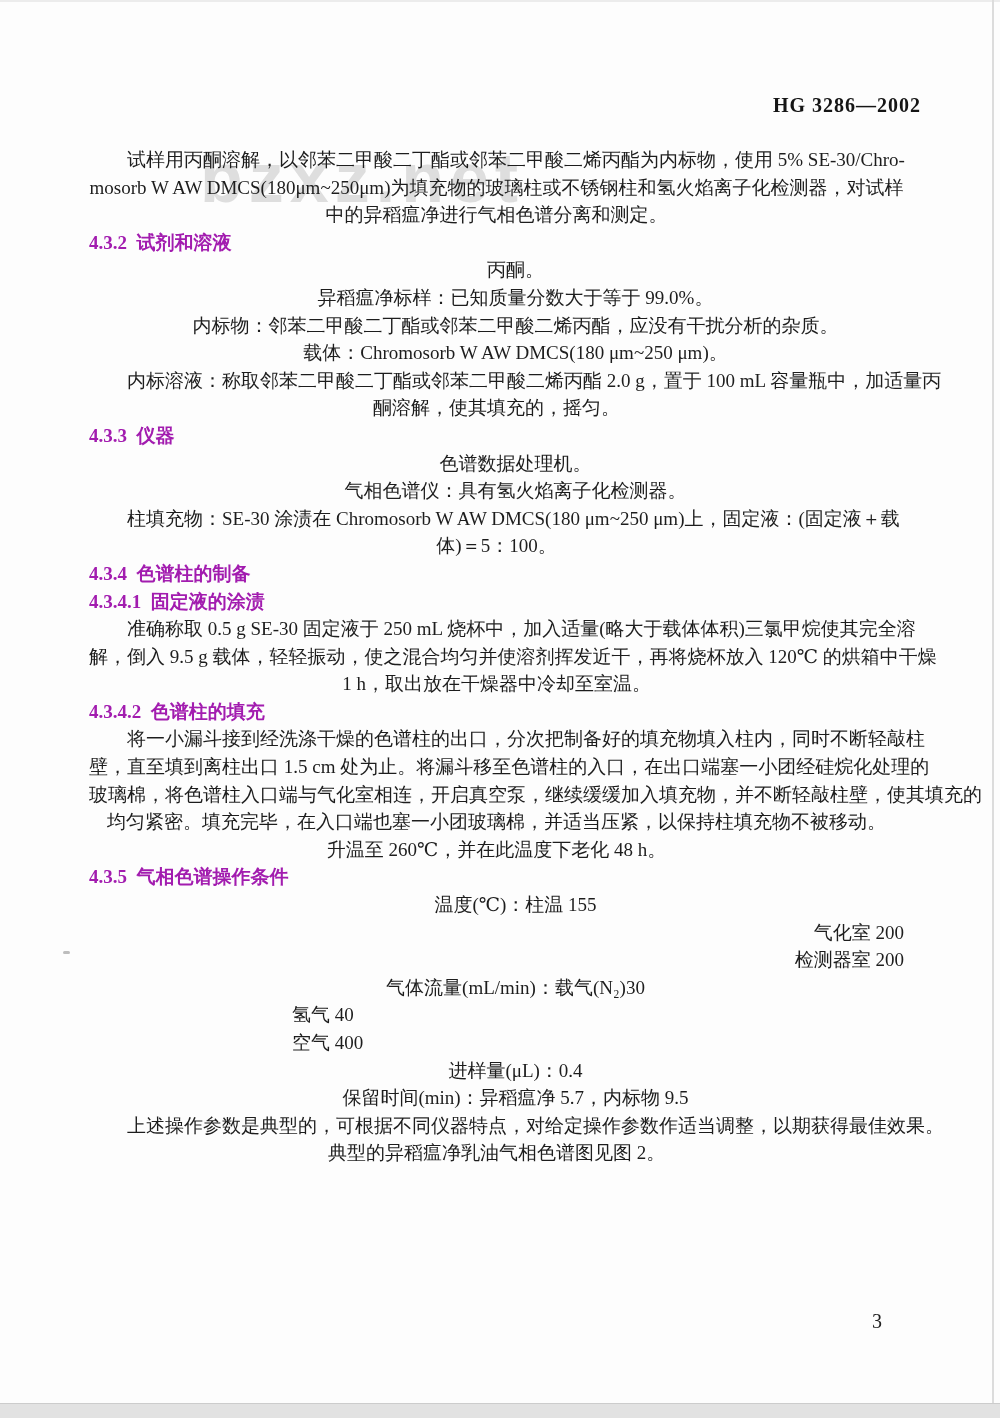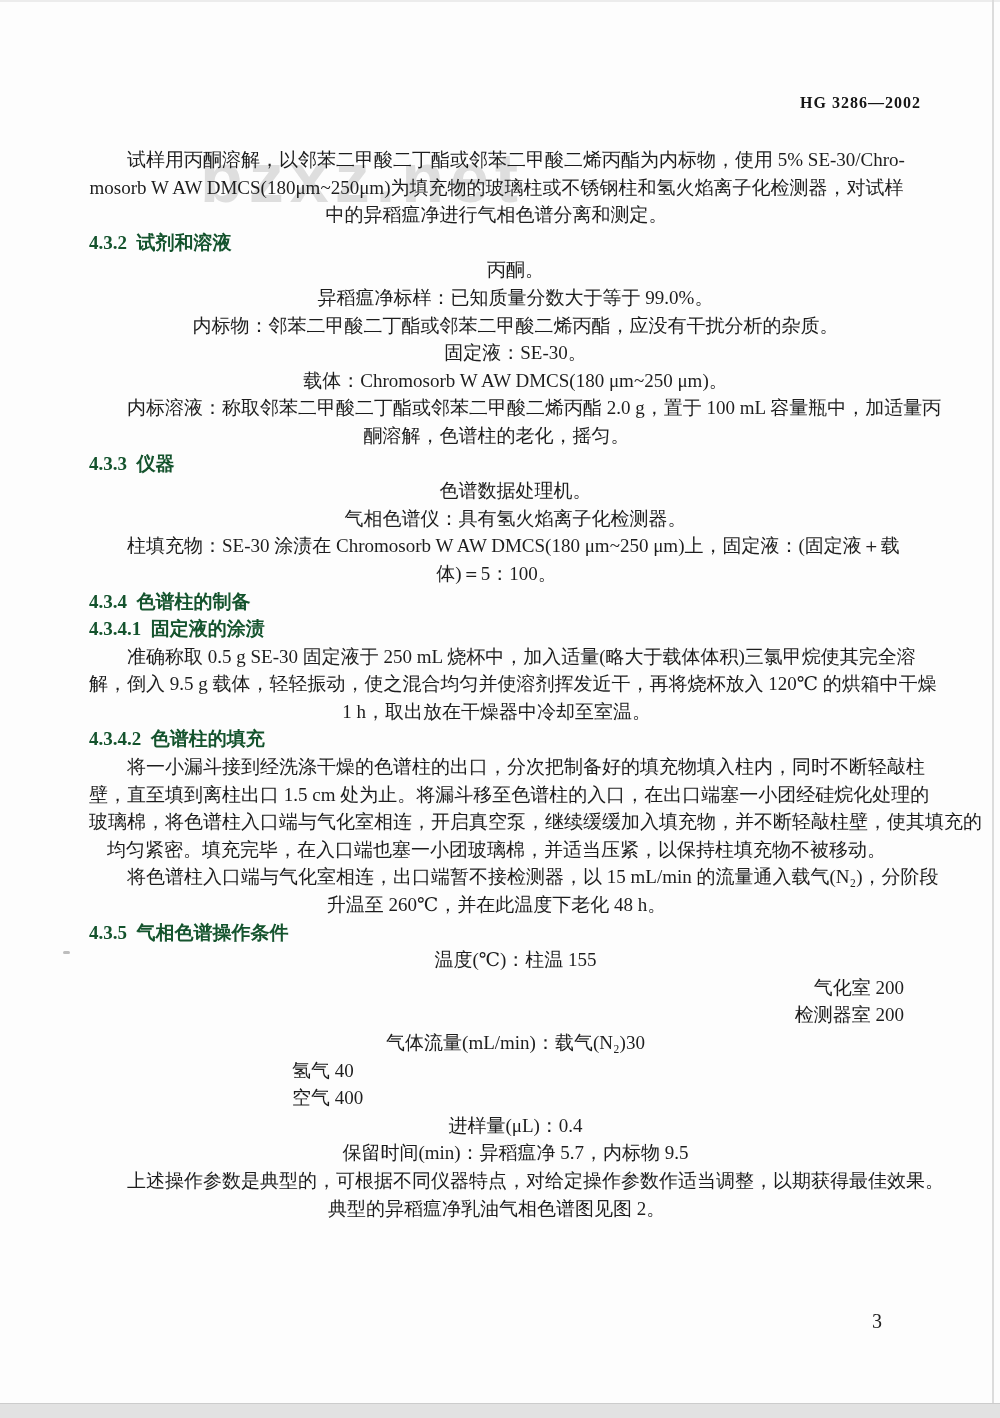--- a/index.html
+++ b/index.html
@@ -34,39 +34,39 @@
     font-size: 70px;
     letter-spacing: 6px;
     color: rgba(178, 178, 178, 0.42);
     z-index: 1;
     user-select: none;
   }
   .doc-header {
     position: absolute; top: 94px; left: 0; width: 921px;
     text-align: right;
     font-weight: bold;
-    font-size: 16px;
+    font-size: 20px;
     letter-spacing: 1px;
     color: #151515;
     z-index: 2;
   }
   .content {
     position: absolute; left: 89px; top: 146px; width: 815px;
     font-size: 19px;
     color: #1d1d1d;
     z-index: 2;
   }
   .line {
     height: 27.6px;
     line-height: 27.6px;
     white-space: pre;
   }
   .para-indent { padding-left: 38px; }
   .para-flush  { padding-left: 0; text-align: center; }
-  .heading     { padding-left: 0; font-weight: bold; color: #14532d; }
+  .heading     { padding-left: 0; font-weight: bold; color: #a21caf; }
   .list-1      { padding-left: 38px; text-align: center; }
   .list-2      { padding-left: 122px; text-align: right; }
   .list-3      { padding-left: 203px; }
   .page-number {
     position: absolute; left: 872px; top: 1310px;
     font-size: 20px;
     color: #222222;
     z-index: 2;
   }
   .speck {
@@ -85,40 +85,38 @@
   <div class="doc-header">HG 3286—2002</div>
 
   <div class="content">
       <div class="line para-indent">试样用丙酮溶解，以邻苯二甲酸二丁酯或邻苯二甲酸二烯丙酯为内标物，使用 5% SE-30/Chro-</div>
       <div class="line para-flush">mosorb W AW DMCS(180μm~250μm)为填充物的玻璃柱或不锈钢柱和氢火焰离子化检测器，对试样</div>
       <div class="line para-flush">中的异稻瘟净进行气相色谱分离和测定。</div>
       <div class="line heading">4.3.2  试剂和溶液</div>
       <div class="line list-1">丙酮。</div>
       <div class="line list-1">异稻瘟净标样：已知质量分数大于等于 99.0%。</div>
       <div class="line list-1">内标物：邻苯二甲酸二丁酯或邻苯二甲酸二烯丙酯，应没有干扰分析的杂质。</div>
-      <div class="line list-1">固定液：SE-30。</div>
       <div class="line list-1">载体：Chromosorb W AW DMCS(180 μm~250 μm)。</div>
       <div class="line para-indent">内标溶液：称取邻苯二甲酸二丁酯或邻苯二甲酸二烯丙酯 2.0 g，置于 100 mL 容量瓶中，加适量丙</div>
-      <div class="line para-flush">酮溶解，色谱柱的老化，摇匀。</div>
+      <div class="line para-flush">酮溶解，使其填充的，摇匀。</div>
       <div class="line heading">4.3.3  仪器</div>
       <div class="line list-1">色谱数据处理机。</div>
       <div class="line list-1">气相色谱仪：具有氢火焰离子化检测器。</div>
       <div class="line para-indent">柱填充物：SE-30 涂渍在 Chromosorb W AW DMCS(180 μm~250 μm)上，固定液：(固定液＋载</div>
       <div class="line para-flush">体)＝5：100。</div>
       <div class="line heading">4.3.4  色谱柱的制备</div>
       <div class="line heading">4.3.4.1  固定液的涂渍</div>
       <div class="line para-indent">准确称取 0.5 g SE-30 固定液于 250 mL 烧杯中，加入适量(略大于载体体积)三氯甲烷使其完全溶</div>
       <div class="line para-flush">解，倒入 9.5 g 载体，轻轻振动，使之混合均匀并使溶剂挥发近干，再将烧杯放入 120℃ 的烘箱中干燥</div>
       <div class="line para-flush">1 h，取出放在干燥器中冷却至室温。</div>
       <div class="line heading">4.3.4.2  色谱柱的填充</div>
       <div class="line para-indent">将一小漏斗接到经洗涤干燥的色谱柱的出口，分次把制备好的填充物填入柱内，同时不断轻敲柱</div>
       <div class="line para-flush">壁，直至填到离柱出口 1.5 cm 处为止。将漏斗移至色谱柱的入口，在出口端塞一小团经硅烷化处理的</div>
       <div class="line para-flush">玻璃棉，将色谱柱入口端与气化室相连，开启真空泵，继续缓缓加入填充物，并不断轻敲柱壁，使其填充的</div>
       <div class="line para-flush">均匀紧密。填充完毕，在入口端也塞一小团玻璃棉，并适当压紧，以保持柱填充物不被移动。</div>
-      <div class="line para-indent">将色谱柱入口端与气化室相连，出口端暂不接检测器，以 15 mL/min 的流量通入载气(N₂)，分阶段</div>
       <div class="line para-flush">升温至 260℃，并在此温度下老化 48 h。</div>
       <div class="line heading">4.3.5  气相色谱操作条件</div>
       <div class="line list-1">温度(℃)：柱温 155</div>
       <div class="line list-2">气化室 200</div>
       <div class="line list-2">检测器室 200</div>
       <div class="line list-1">气体流量(mL/min)：载气(N₂)30</div>
       <div class="line list-3">氢气 40</div>
       <div class="line list-3">空气 400</div>
       <div class="line list-1">进样量(μL)：0.4</div>
       <div class="line list-1">保留时间(min)：异稻瘟净 5.7，内标物 9.5</div>

